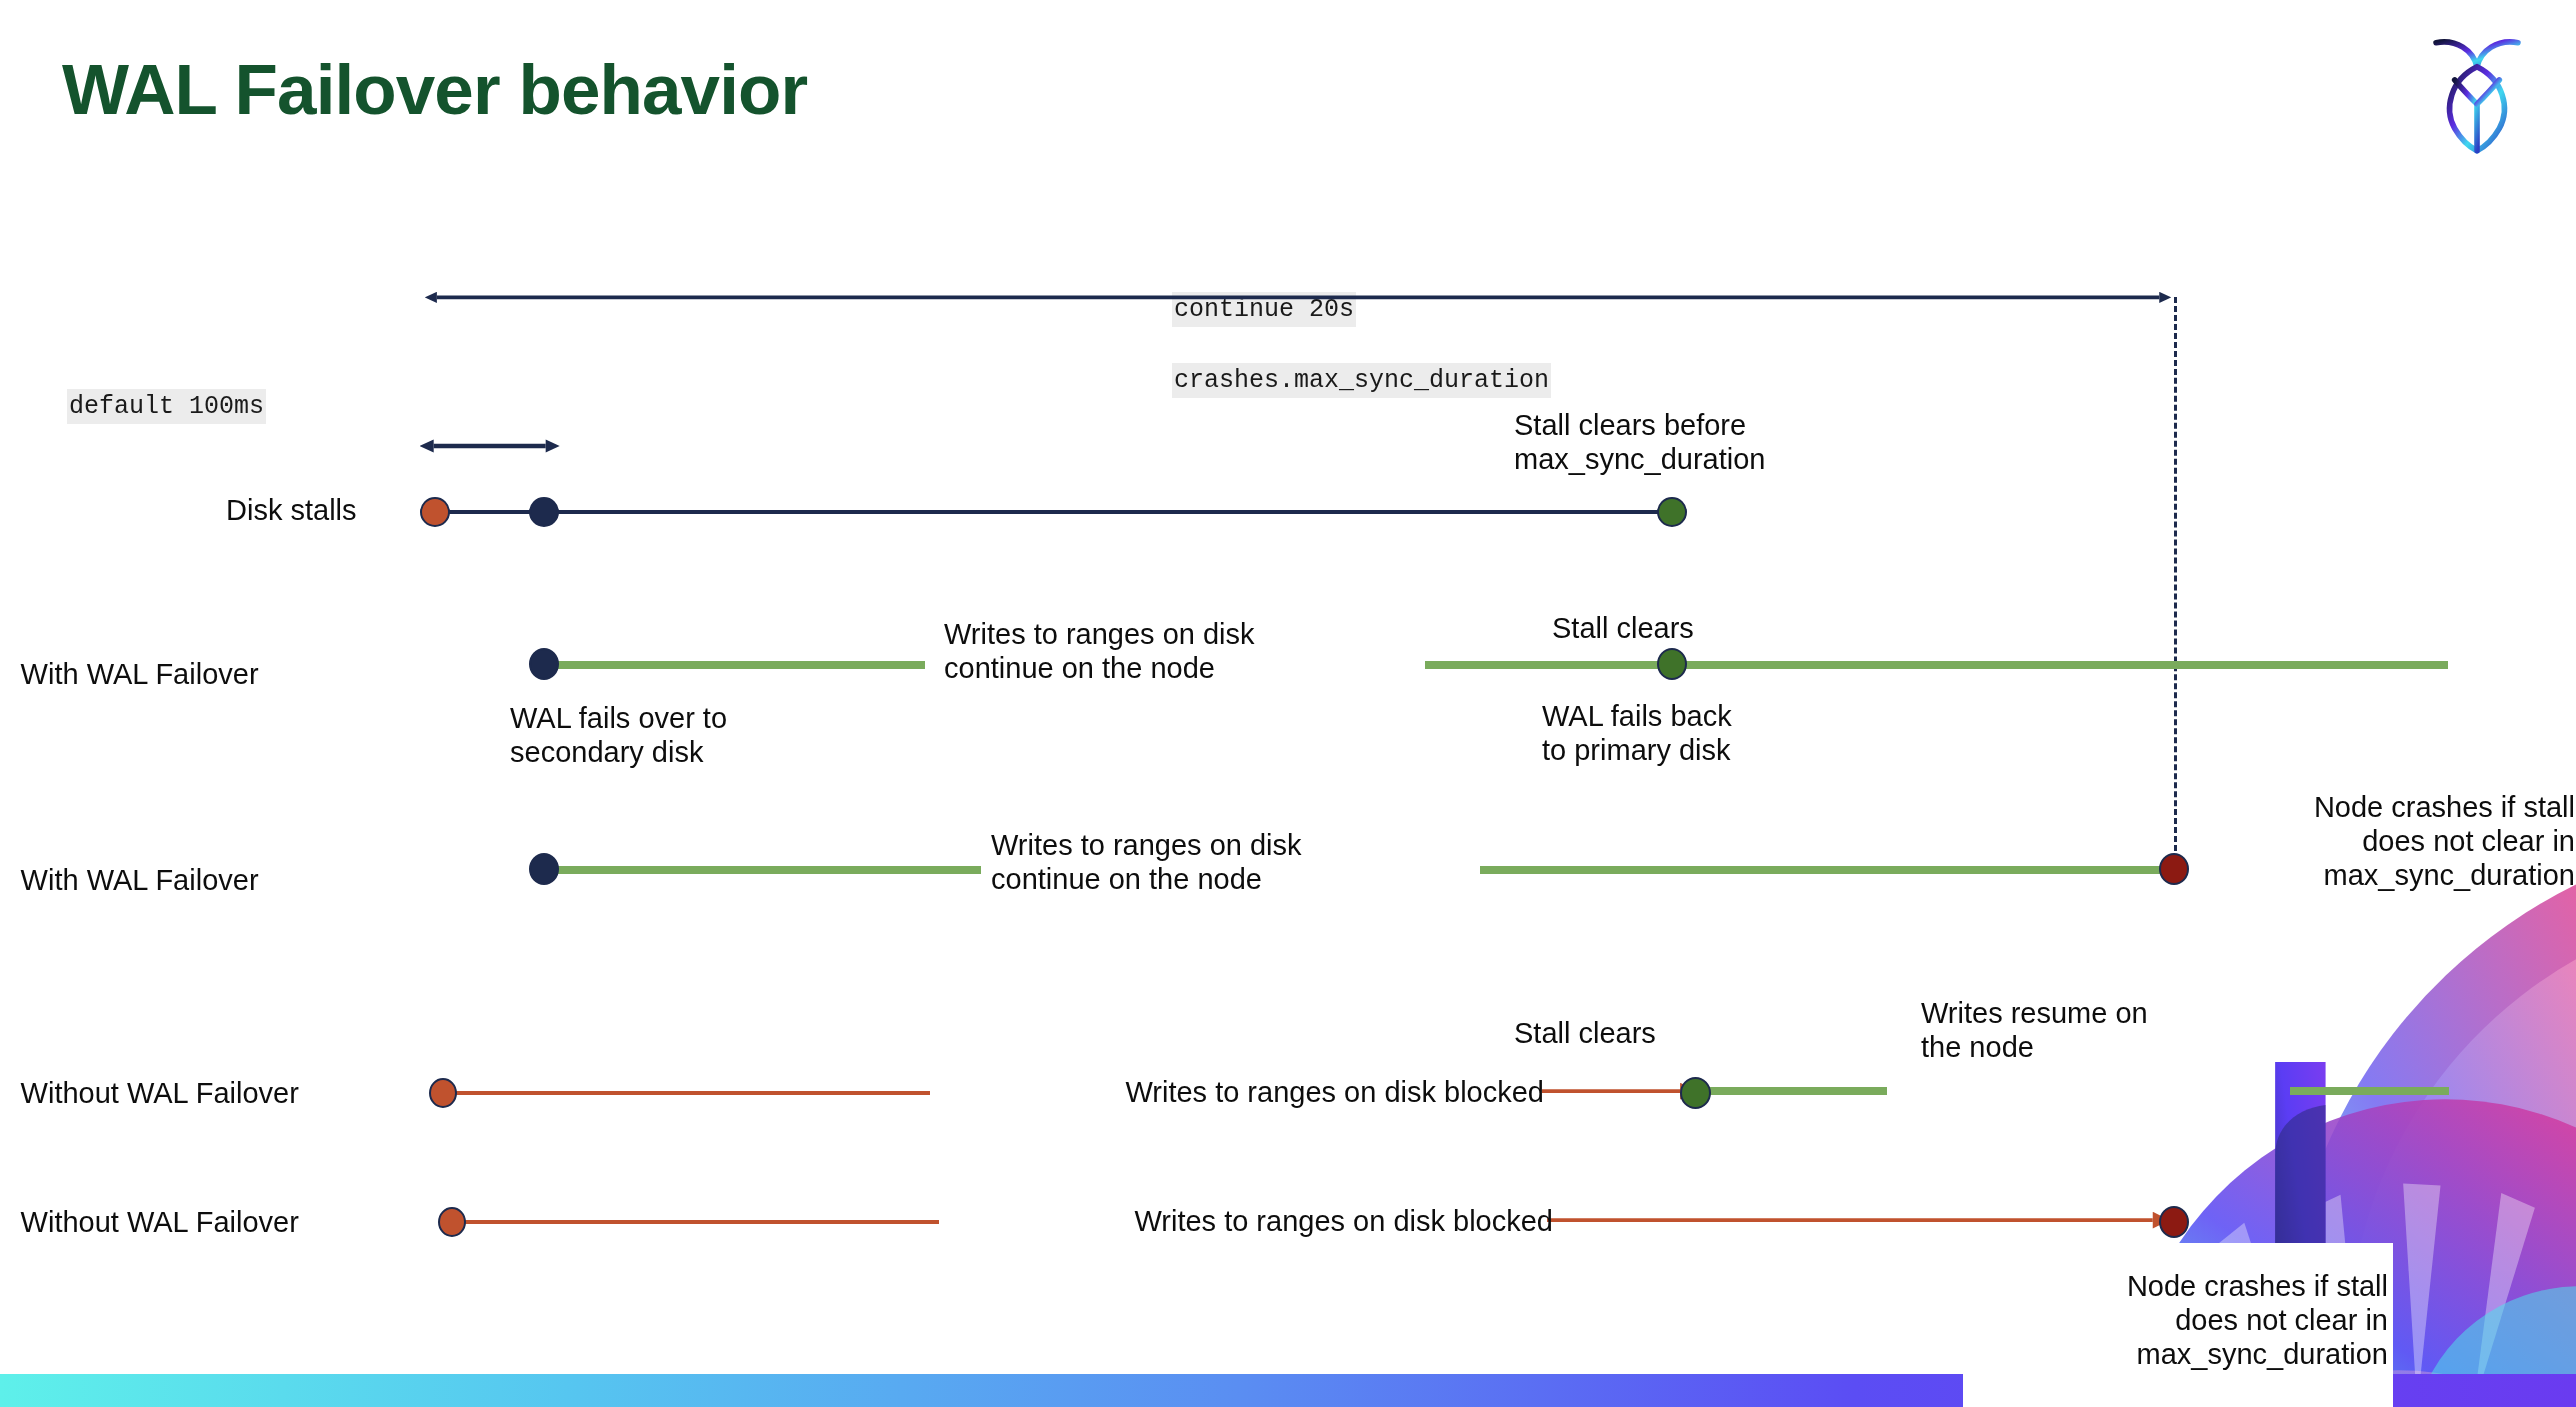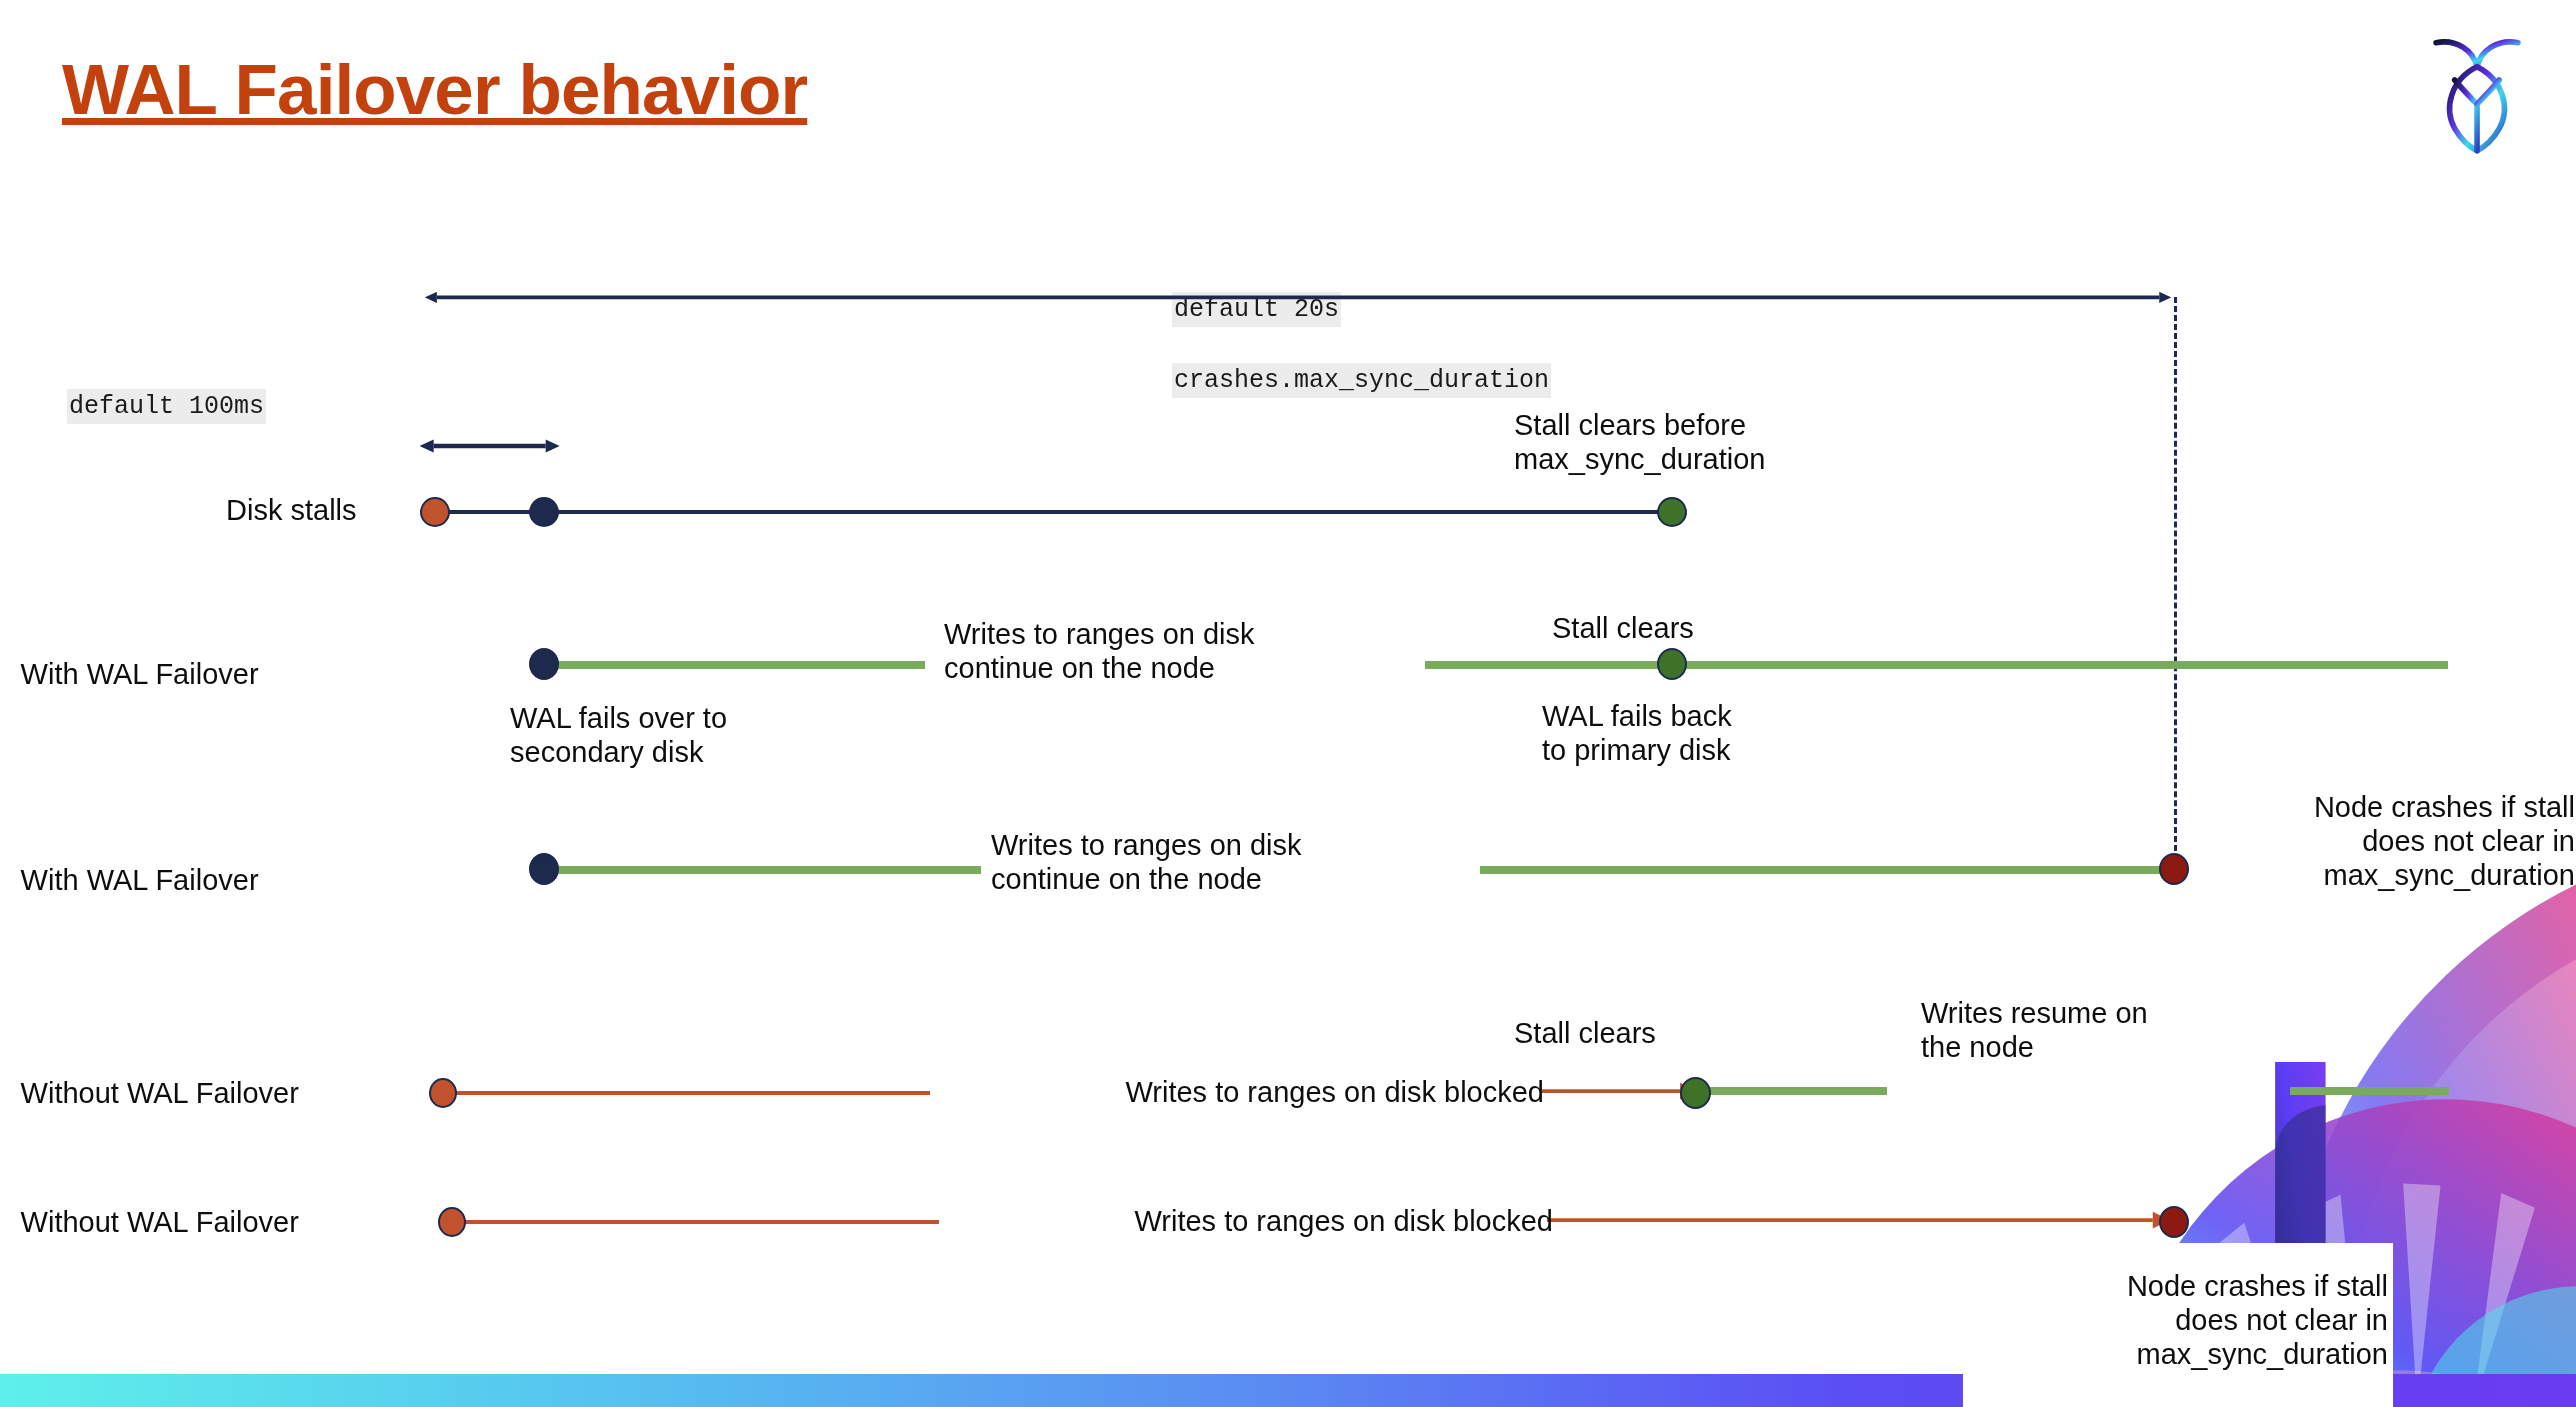--- a/index.html
+++ b/index.html
@@ -29,23 +29,22 @@
     background: linear-gradient(90deg,#5ef0ea 0%, #56c6f0 22%, #5a8ef2 48%, #5b4df4 72%, #6a3bf0 100%);
   }
 
   
   #page-title {
     position: absolute;
     left: 62px; top: 49px;
     font-size: 71px;
     font-weight: bold;
     letter-spacing: -0.9px;
-    color: #c2410c;
+    color: #14532d;
     white-space: nowrap;
-    text-decoration: underline;
   }
 
   
   #logo { position: absolute; right: 45px; top: 22.4px; width: 108px; height: 140px; }
 
   
   .code-label {
     position: absolute;
     font-family: "Liberation Mono", monospace;
     font-size: 25px;
@@ -180,21 +179,21 @@
     <g fill="none" stroke="url(#logoG)" stroke-width="6" stroke-linecap="round">
       <path d="M 14 22 C 36 18 54 30 58 48 C 62 30 80 18 102 22"></path>
       <path d="M 58 48 C 30 62 22 92 34 114 C 42 128 50 134 58 138 C 66 134 74 128 82 114 C 94 92 86 62 58 48 Z"></path>
       <path d="M 34 62 C 44 74 52 82 58 88 L 58 138"></path>
       <path d="M 82 62 C 72 74 64 82 58 88"></path>
     </g>
   </svg>
 </div>
 
 <div class="code-label" style="left:1142px; top:256px;">
-  <span>default 20s</span><br>
+  <span>continue 20s</span><br>
   <span>crashes.max_sync_duration</span>
 </div>
 
 <svg class="svg-abs" style="left:411px; top:277px;" width="1776" height="37" viewBox="0 0 1900 40">
   <defs>
     <marker id="arrL" markerWidth="14" markerHeight="12" refX="13" refY="6" orient="auto" markerUnits="userSpaceOnUse">
       <path d="M 13 0 L 13 12 L 0 6 Z" fill="#1d2a4d"></path>
     </marker>
     <marker id="arrR" markerWidth="14" markerHeight="12" refX="1" refY="6" orient="auto" markerUnits="userSpaceOnUse">
       <path d="M 1 0 L 1 12 L 14 6 Z" fill="#1d2a4d"></path>

